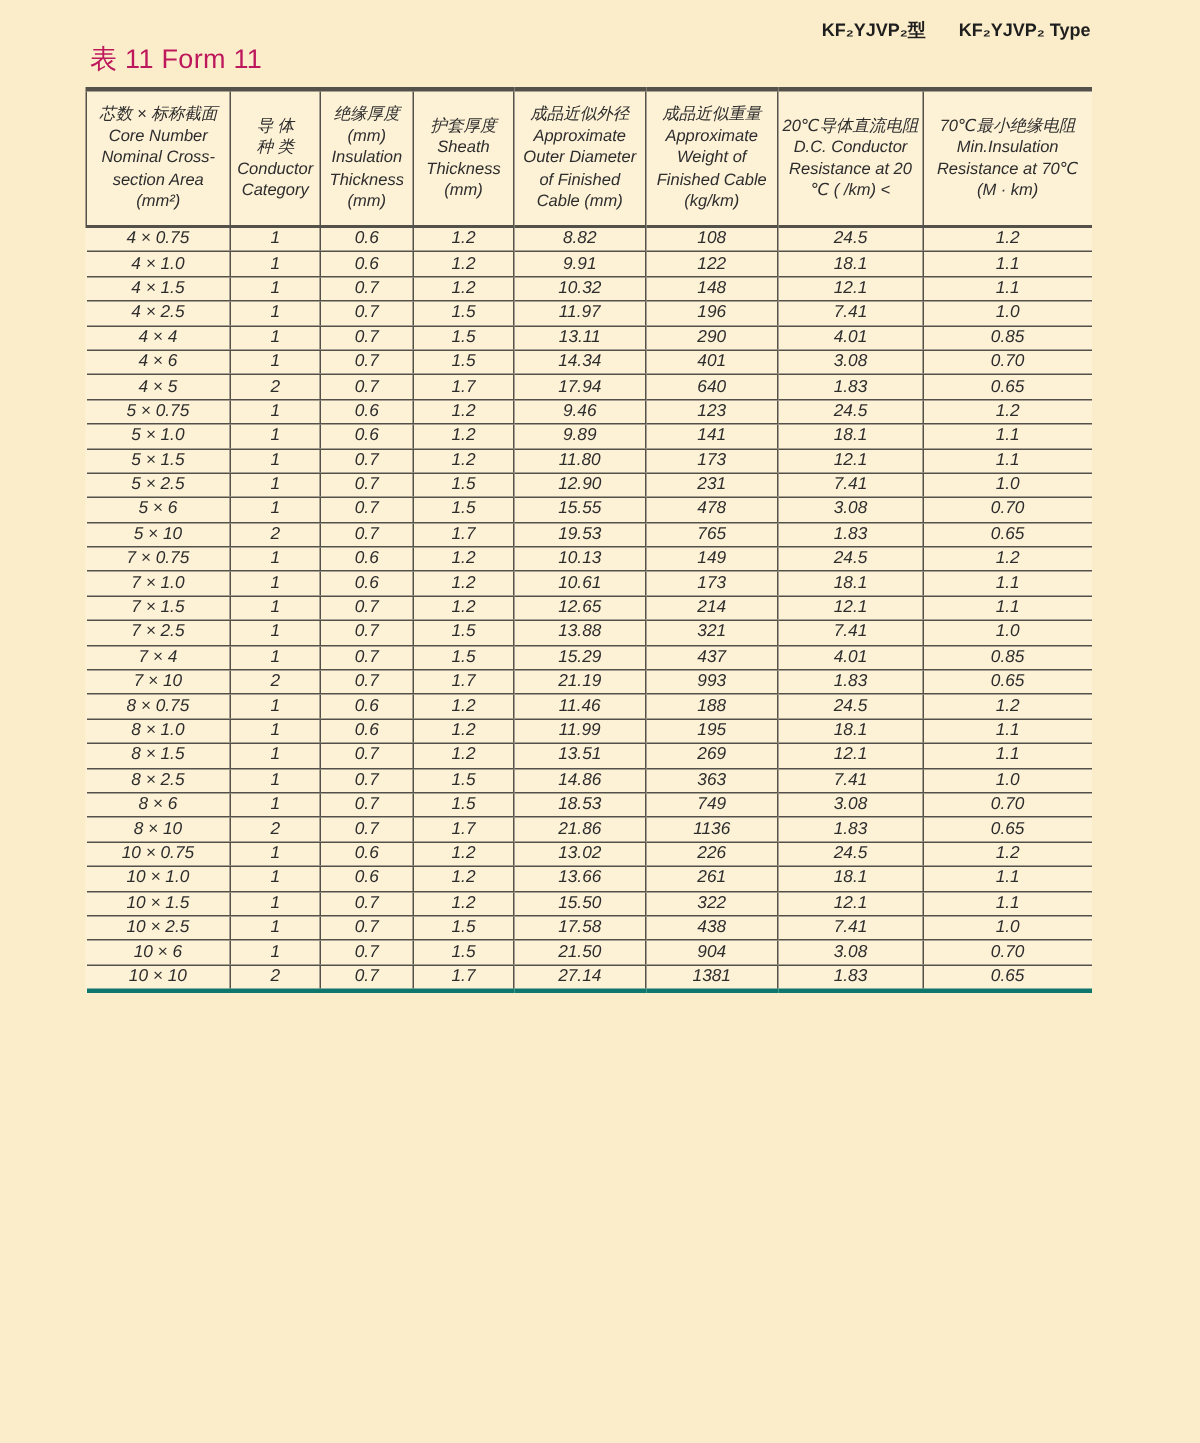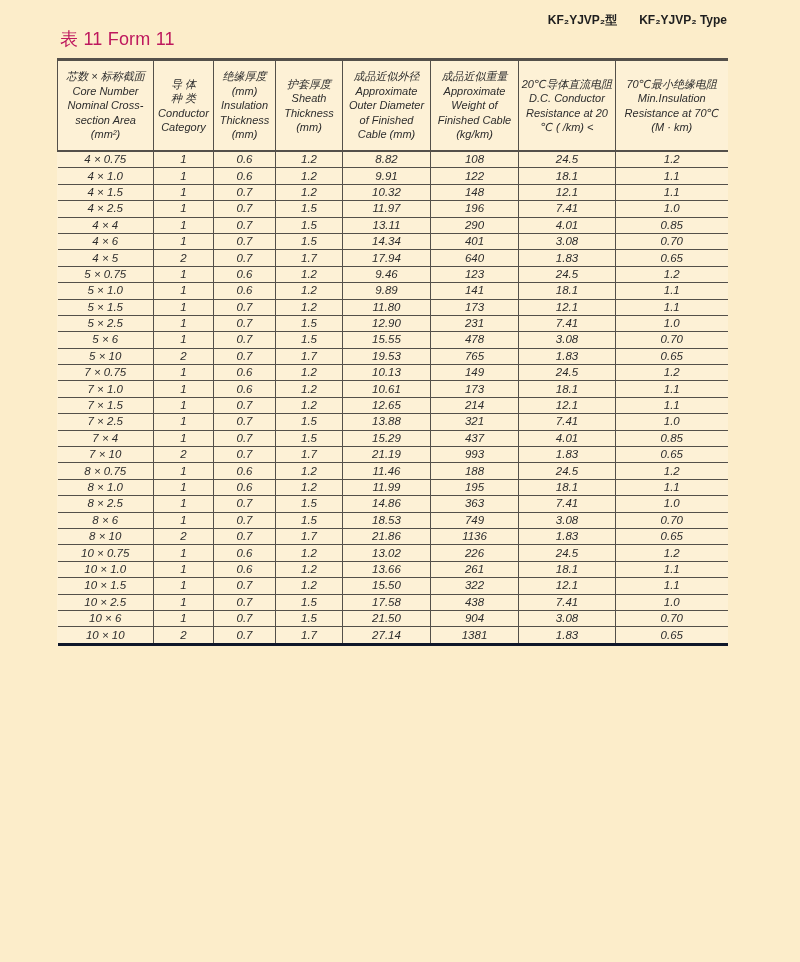--- a/index.html
+++ b/index.html
@@ -64,21 +64,21 @@
     height: 15.4px;
     font-size: 11.5px;
     line-height: 15px;
     color: #2d2d2d;
     text-align: center;
     vertical-align: middle;
     padding: 0;
     white-space: nowrap;
   }
   .spec-table td:first-child { border-left: none; }
-  .spec-table tbody tr:last-child td { border-bottom: 3px solid #0f172a; }
+  .spec-table tbody tr:last-child td { border-bottom: 3px solid #0f766e; }
 </style>
 </head>
 <body>
 
 <div class="page">
   <div class="form-label">表 11 Form 11</div>
 
   <div class="type-title">
     <span class="cn">KF₂YJVP₂型</span><span class="en">KF₂YJVP₂ Type</span>
   </div>
@@ -339,20 +339,30 @@
           <td>8 × 1.0</td>
           <td>1</td>
           <td>0.6</td>
           <td>1.2</td>
           <td>11.99</td>
           <td>195</td>
           <td>18.1</td>
           <td>1.1</td>
         </tr>
         <tr>
+          <td>8 × 1.5</td>
+          <td>1</td>
+          <td>0.7</td>
+          <td>1.2</td>
+          <td>13.51</td>
+          <td>269</td>
+          <td>12.1</td>
+          <td>1.1</td>
+        </tr>
+        <tr>
           <td>8 × 2.5</td>
           <td>1</td>
           <td>0.7</td>
           <td>1.5</td>
           <td>14.86</td>
           <td>363</td>
           <td>7.41</td>
           <td>1.0</td>
         </tr>
         <tr>

